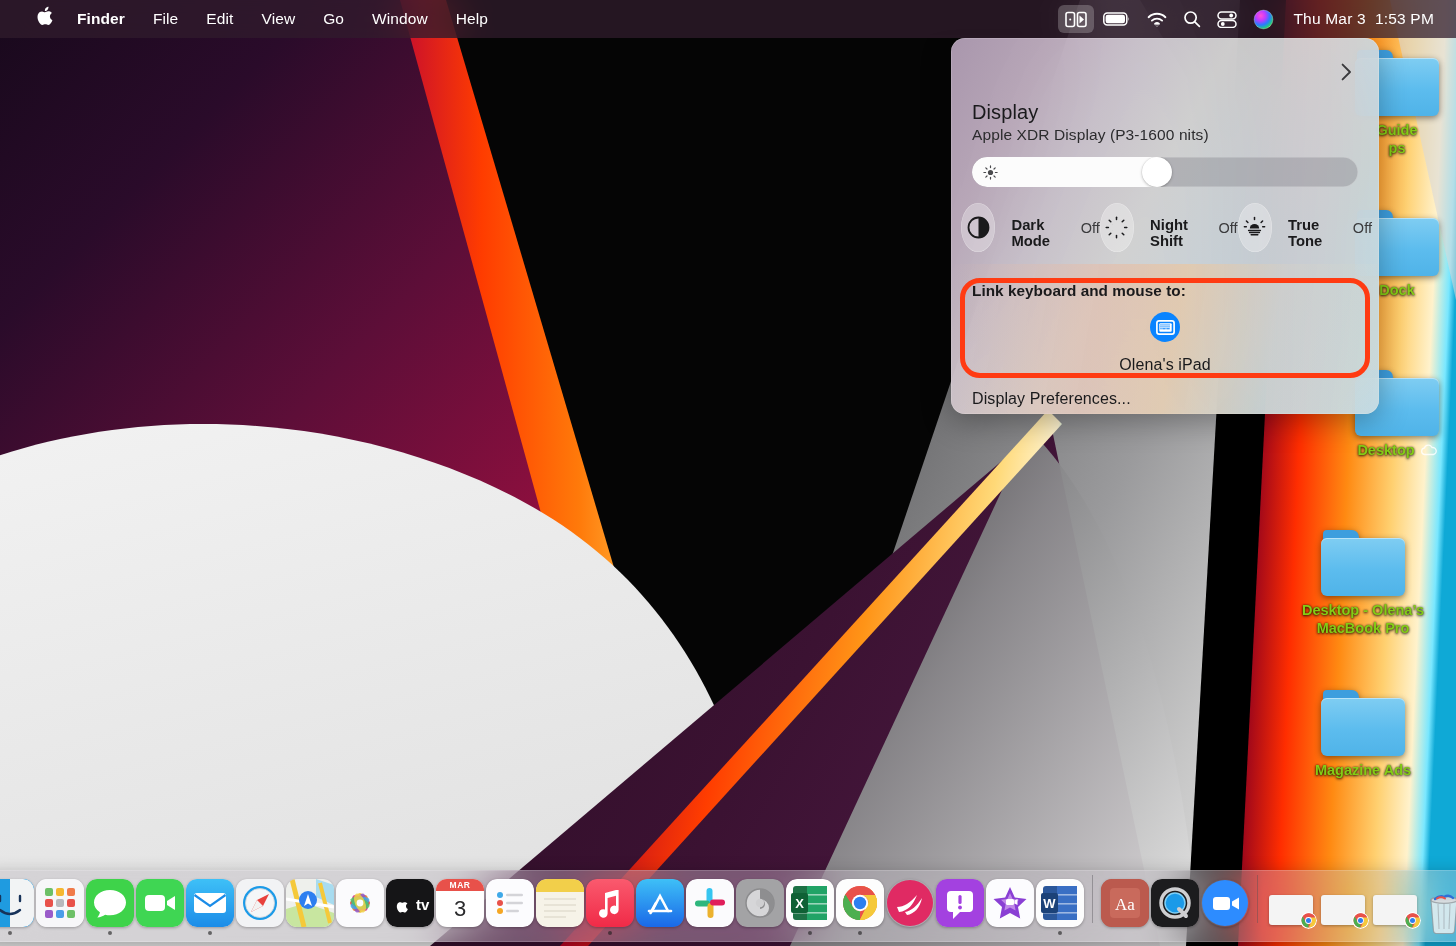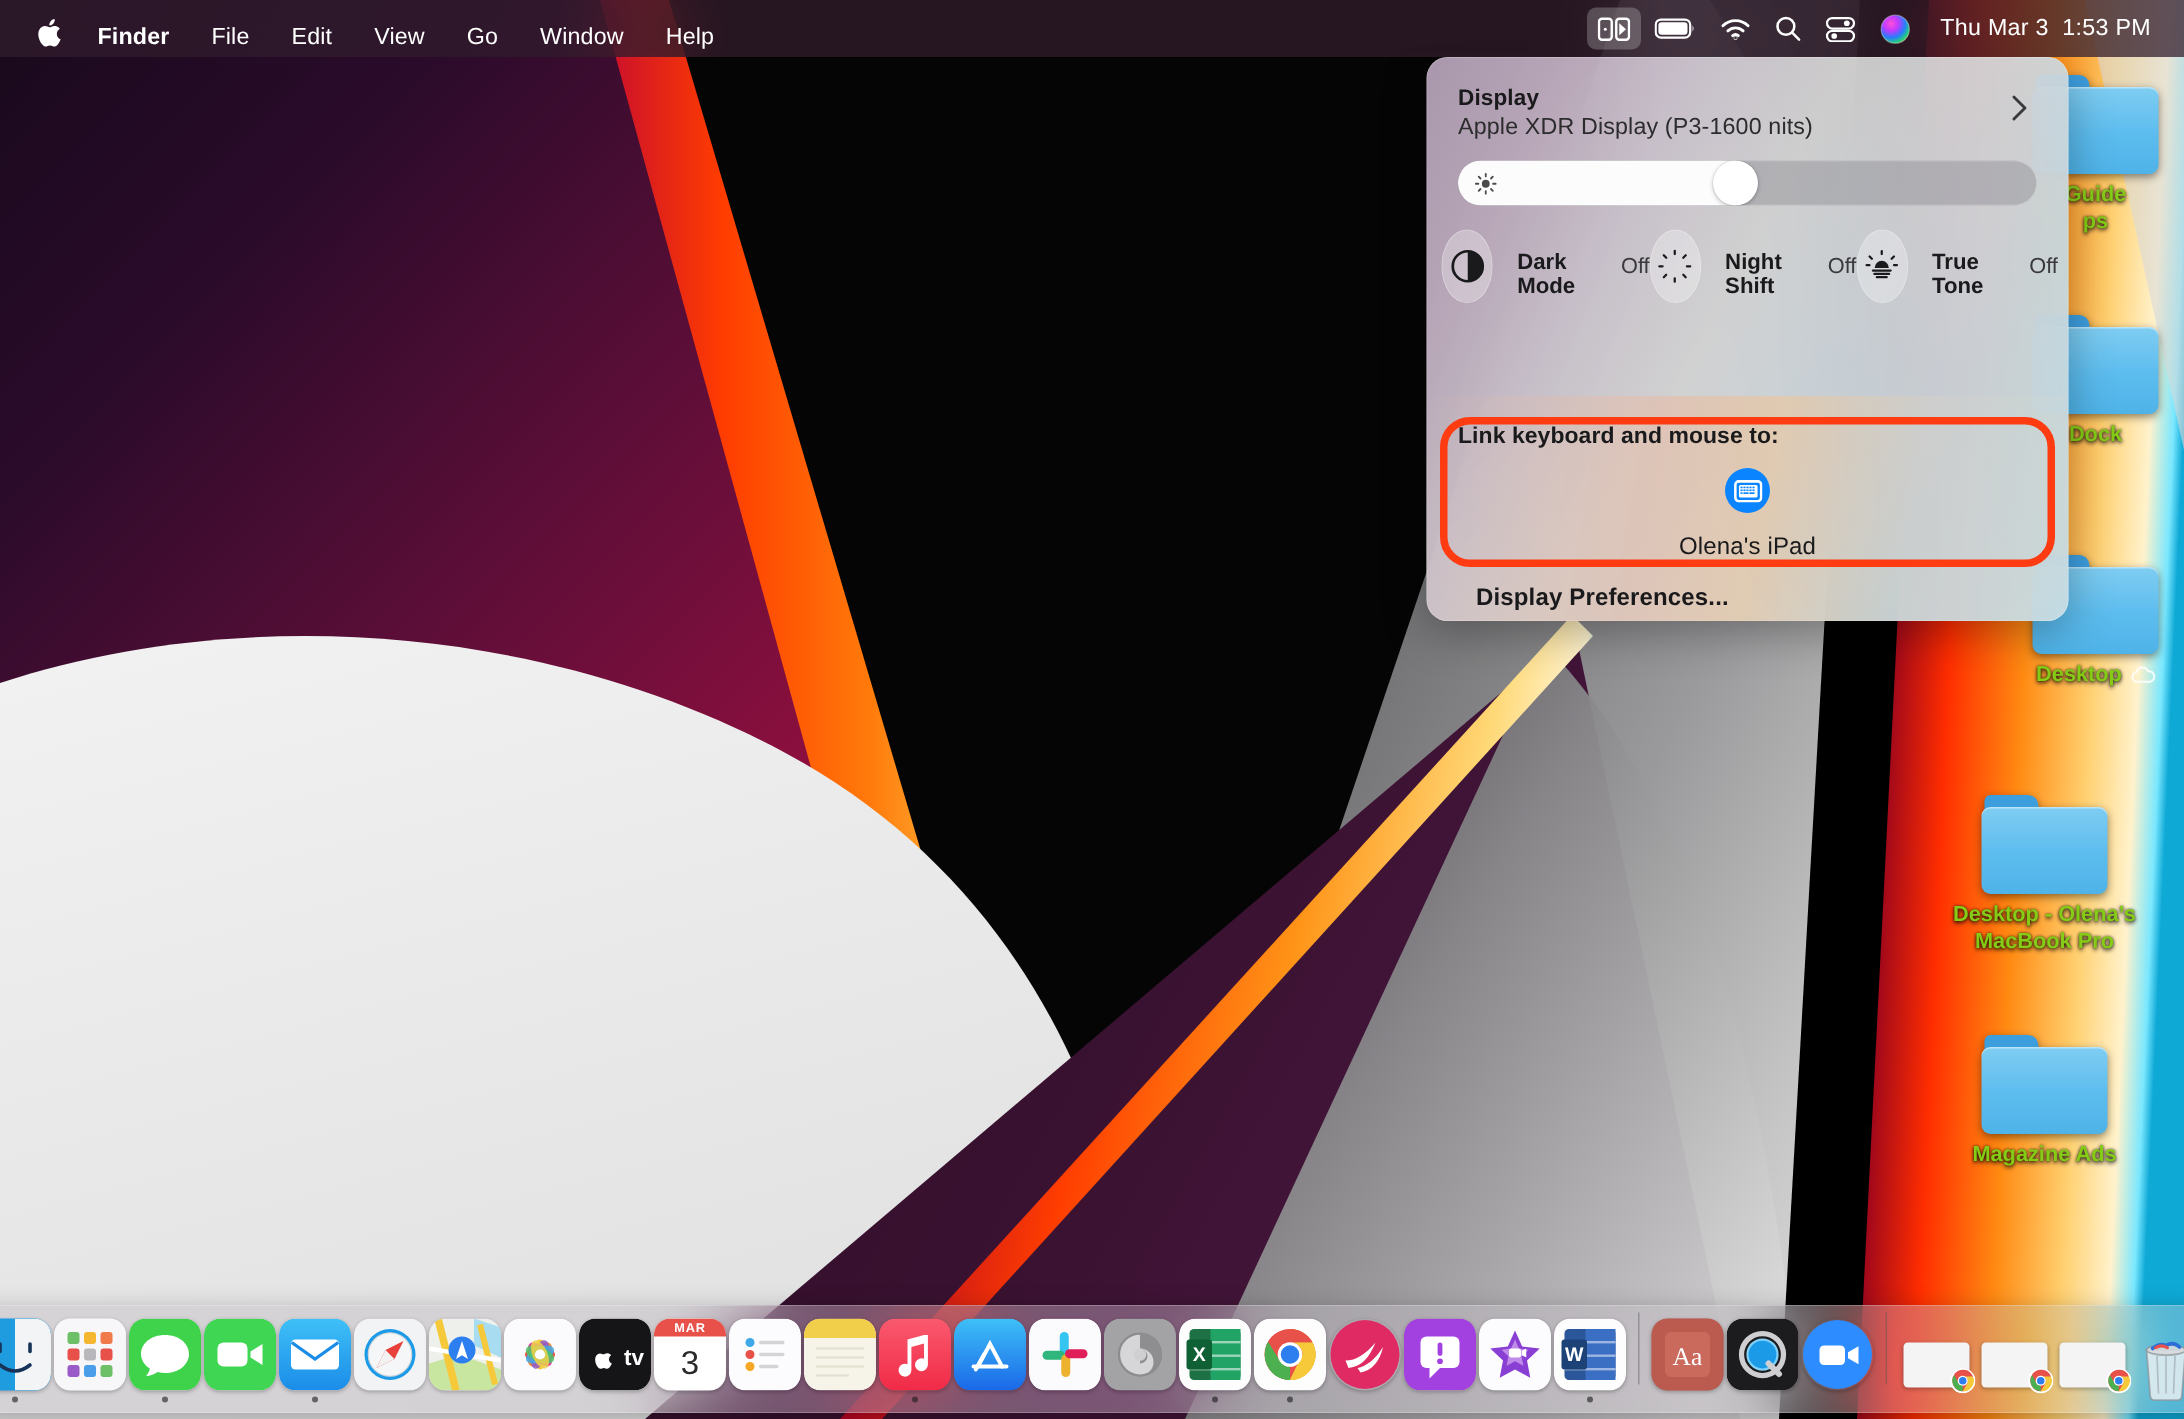--- a/index.html
+++ b/index.html
@@ -17,21 +17,21 @@
 
   
   #menubar {
     position:absolute; top:0; left:0; width:1456px; height:38px;
     background:rgba(48,28,44,0.74);
     backdrop-filter:blur(22px);
     display:flex; align-items:center;
     z-index:40; color:#fff;
     font-size:15.5px;
   }
-  #menubar-left { display:flex; align-items:flex-end; height:100%; padding-left:14px; }
+  #menubar-left { display:flex; align-items:center; height:100%; padding-left:26px; }
   .menu-item {
     padding:0 14px; height:26px; line-height:26px; border-radius:5px;
     white-space:nowrap; letter-spacing:0.1px;
   }
   .menu-item.apple { padding:0 10px; font-size:19px; line-height:22px; }
   .menu-item.bold { font-weight:bold; }
   #menubar-right {
     margin-left:auto; display:flex; align-items:center; height:100%;
     padding-right:16px; gap:2px;
   }
@@ -92,21 +92,21 @@
       rgba(232,186,164,0.55) 34%,
       rgba(240,196,150,0.58) 52%,
       rgba(216,210,196,0.35) 74%,
       rgba(198,220,228,0.18) 100%);
     pointer-events:none;
   }
   #panel-content { position:relative; z-index:2; }
 
   .panel-header { padding:19px 20px 0 21px; display:flex; align-items:flex-start; }
   .panel-header-text { flex:1; }
-  .panel-title { font-size:15px; font-weight:bold; color:#1a1a1c; letter-spacing:0.1px; }
+  .panel-title { font-size:20px; font-weight:normal; color:#1a1a1c; letter-spacing:0.1px;margin-top:44px; }
   .panel-sub { font-size:15.5px; color:#2c2c2e; margin-top:2px; letter-spacing:0.1px; }
   .chevron-btn {
     width:26px; height:26px; display:flex; align-items:center; justify-content:center;
     margin-top:2px;
   }
 
   .slider-wrap { padding:13px 21px 0 21px; }
   .slider {
     position:relative; height:30px; border-radius:15px;
     background:rgba(132,132,140,0.40);
@@ -147,21 +147,21 @@
   #link-inner { padding:4px 12px 0 12px; }
   .link-title { font-size:15.3px; font-weight:bold; color:#1a1a1c; letter-spacing:0.05px; }
   .device-row { display:flex; align-items:center; gap:14px; margin-top:12px;flex-direction:column; }
   .device-icon {
     width:30px; height:30px; border-radius:50%; background:#0a84ff;
     display:flex; align-items:center; justify-content:center;
     flex-shrink:0;
   }
   .device-name { font-size:16px; color:#1a1a1c; letter-spacing:0.1px; }
 
-  #prefs-row { position:absolute; left:12px; top:352px; width:100%; padding:0 21px;font-weight:bold; }
+  #prefs-row { position:absolute; left:0; top:352px; width:100%; padding:0 21px; }
   .prefs-text { font-size:16px; color:#1a1a1c; letter-spacing:0.1px; }
 
   
   #dock {
     position:absolute; left:50%; transform:translateX(-50%);
     bottom:4px; height:72px; z-index:35;
     display:flex; align-items:flex-end; padding:5px 9px 7px 9px;
     border-radius:19px;
     background:rgba(190,186,194,0.42);
     backdrop-filter:blur(26px) saturate(160%);

